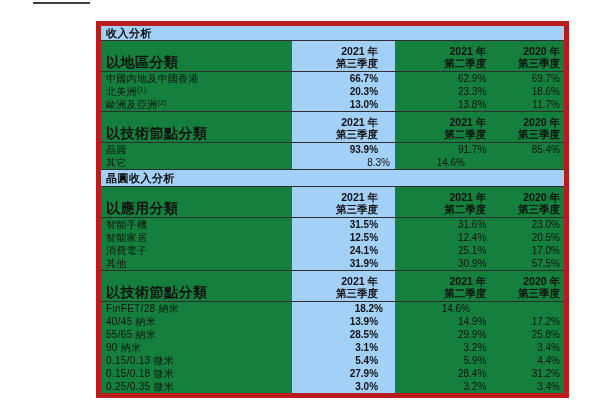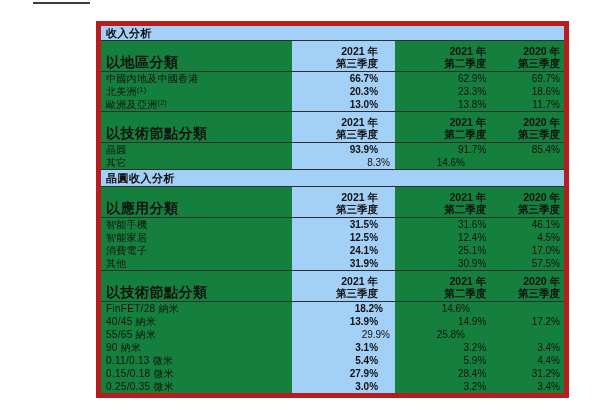--- a/index.html
+++ b/index.html
@@ -147,27 +147,27 @@
       <div class="hcol c3">
         <div>2020 年</div>
         <div>第三季度</div>
       </div>
     </div>
     <div class="dblock">
       <div class="drow">
         <div class="dlabel"><span>智能手機</span><span class="sup"></span></div>
         <div class="dval c1">31.5%</div>
         <div class="dval c2">31.6%</div>
-        <div class="dval c3">46.1%</div>
+        <div class="dval c3">23.0%</div>
       </div>
       <div class="drow">
         <div class="dlabel"><span>智能家居</span><span class="sup"></span></div>
         <div class="dval c1">12.5%</div>
         <div class="dval c2">12.4%</div>
-        <div class="dval c3">4.5%</div>
+        <div class="dval c3">20.5%</div>
       </div>
       <div class="drow">
         <div class="dlabel"><span>消費電子</span><span class="sup"></span></div>
         <div class="dval c1">24.1%</div>
         <div class="dval c2">25.1%</div>
         <div class="dval c3">17.0%</div>
       </div>
       <div class="drow">
         <div class="dlabel"><span>其他</span><span class="sup"></span></div>
         <div class="dval c1">31.9%</div>
@@ -198,31 +198,32 @@
         <div class="dval c3">14.6%</div>
       </div>
       <div class="drow">
         <div class="dlabel"><span>40/45 納米</span><span class="sup"></span></div>
         <div class="dval c1">13.9%</div>
         <div class="dval c2">14.9%</div>
         <div class="dval c3">17.2%</div>
       </div>
       <div class="drow">
         <div class="dlabel"><span>55/65 納米</span><span class="sup"></span></div>
+        <div class="dval c1">28.5%</div>
         <div class="dval c2">29.9%</div>
         <div class="dval c3">25.8%</div>
       </div>
       <div class="drow">
         <div class="dlabel"><span>90 納米</span><span class="sup"></span></div>
         <div class="dval c1">3.1%</div>
         <div class="dval c2">3.2%</div>
         <div class="dval c3">3.4%</div>
       </div>
       <div class="drow">
-        <div class="dlabel"><span>0.11/0.13 微米</span><span class="sup"></span></div>
+        <div class="dlabel"><span>0.15/0.13 微米</span><span class="sup"></span></div>
         <div class="dval c1">5.4%</div>
         <div class="dval c2">5.9%</div>
         <div class="dval c3">4.4%</div>
       </div>
       <div class="drow">
         <div class="dlabel"><span>0.15/0.18 微米</span><span class="sup"></span></div>
         <div class="dval c1">27.9%</div>
         <div class="dval c2">28.4%</div>
         <div class="dval c3">31.2%</div>
       </div>

